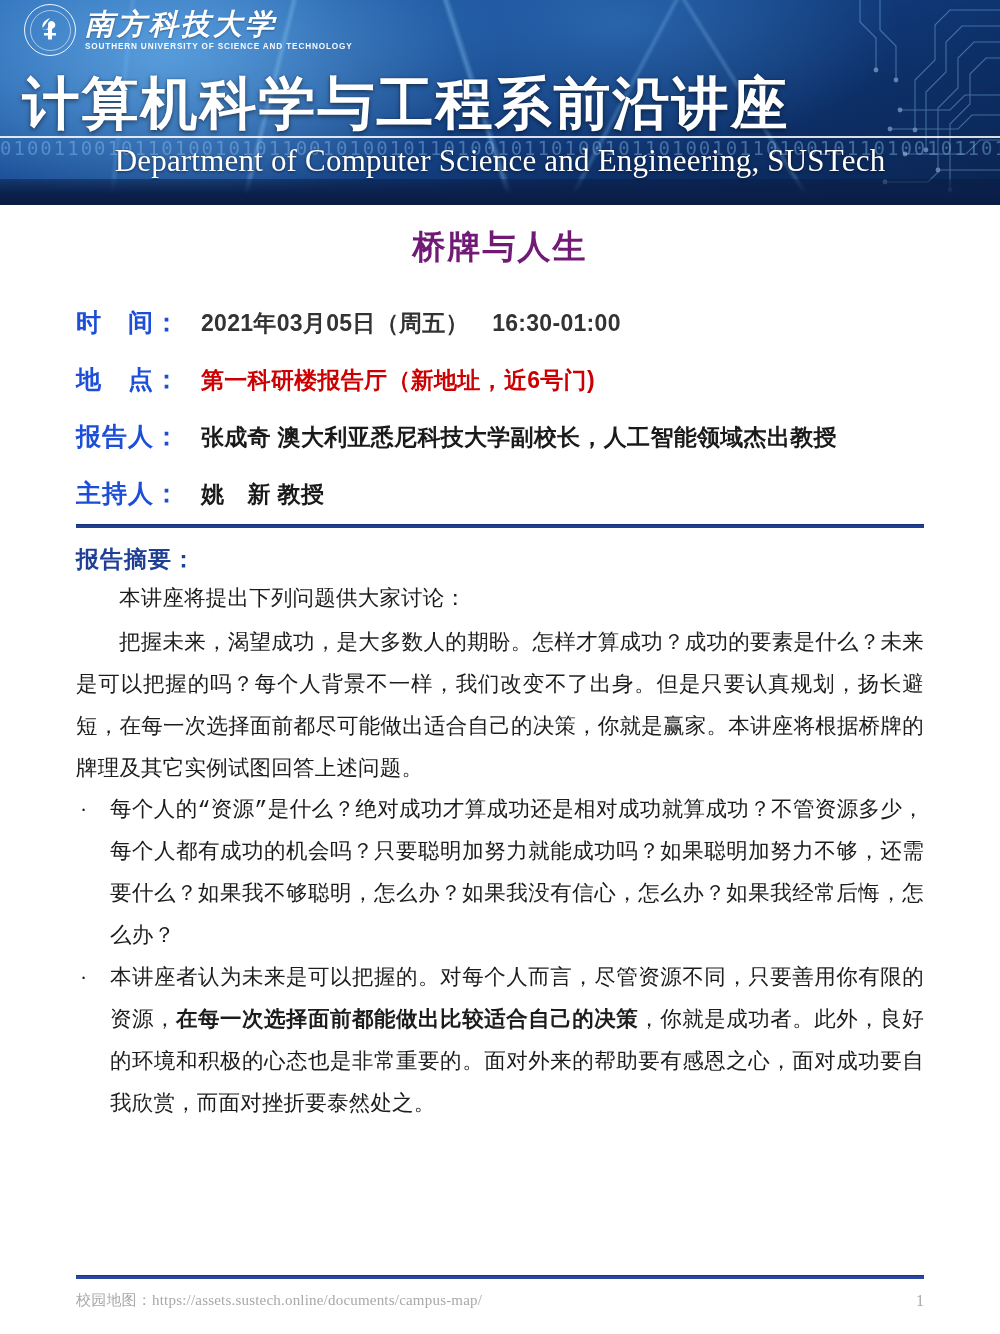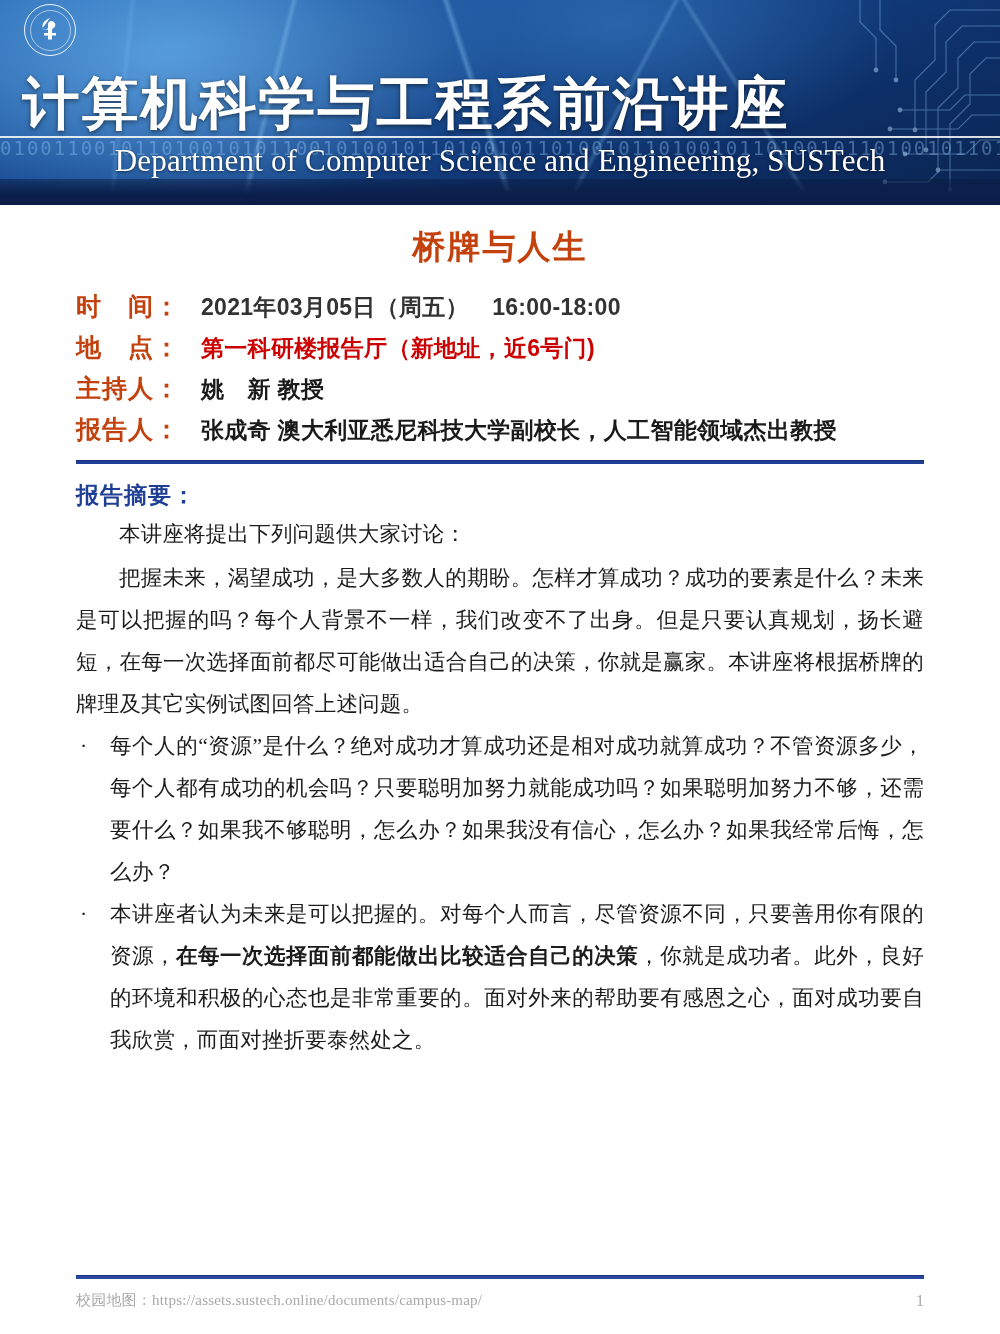--- a/index.html
+++ b/index.html
@@ -126,38 +126,39 @@
     z-index:5; white-space:nowrap;
   }
 
   
   .page { position:relative; width:1000px; padding:0 76px; }
 
   .talk-title {
     text-align:center;
     font-family:"Liberation Sans", "DejaVu Sans", sans-serif;
     font-size:33px; font-weight:700;
-    color:#c2410c;
+    color:#701a75;
     letter-spacing:2px;
     margin-top:20px;
   }
 
   .info-block { margin-top:20px; }
   .info-row {
     display:flex; align-items:baseline;
     margin-bottom:8px;
     white-space:nowrap;
   }
   .info-label {
     flex:0 0 auto;
     width:125px;
     font-family:"Liberation Sans", "DejaVu Sans", sans-serif;
     font-size:25px; font-weight:700;
-    color:#c2410c;
+    color:#1d4ed8;
     letter-spacing:1px;
+    margin-top:16px;
   }
   .info-value {
     font-family:"Liberation Sans", "DejaVu Sans", sans-serif;
     font-size:23px; font-weight:700;
     color:#1a1a1a;
     letter-spacing:0.3px;
   }
   .info-value.red { color:#cc0000; }
   .info-value.date { font-weight:700; color:#333333; }
 
@@ -197,21 +198,21 @@
     width:34px;
     font-family:"Liberation Serif", serif;
     font-size:21.5px;
     line-height:42px;
     color:#1c1c1c;
     text-align:left;
     padding-left:4px;
   }
   .bullet .btext {
     flex:1 1 auto;
-    font-family:Liberation Serif, serif;
+    font-family:Liberation Mono, monospace;
     font-size:21.5px;
     line-height:42px;
     color:#1c1c1c;
     text-align:justify;
     text-justify:inter-character;
     letter-spacing:0.2px;
   }
   .btext b { font-weight:700; }
 
   
@@ -274,52 +275,56 @@
   <div class="binary">01001100101101001010110010100101101001011010010110100101101001011010010110100101101001011010010110100101 10010110100101101001011010010110100101101001011010010110100101101001011010010110100101101001011010010110</div>
 
   <div class="banner-divider"></div>
 
   <div class="logo-wrap">
     <div class="logo-seal">
       <svg class="mark" viewBox="0 0 26 28">
         <path d="M13 2 C8 4 5 7 5.5 11 C6 14 9 14.5 10.5 12.5 C12 10.5 10 8 12 6 C14 4.2 17 5 18 7.5 C19 10 17.5 12 15 13 L15 17 L19 17 L19 19.5 L15 19.5 L15 23.5 L11 23.5 L11 19.5 L7 19.5 L7 17 L11 17 L11 13.6 C9 14.6 6.5 14 5.6 12" fill="#ffffff"></path>
       </svg>
     </div>
+    <div class="logo-text">
+      <div class="logo-cn">南方科技大学</div>
+      <div class="logo-en">SOUTHERN UNIVERSITY OF SCIENCE AND TECHNOLOGY</div>
+    </div>
   </div>
 
   <div class="banner-title-cn">计算机科学与工程系前沿讲座</div>
   <div class="banner-title-en">Department of Computer Science and Engineering, SUSTech</div>
 
   <div class="darkband"></div>
 </div>
 
 <div class="page">
 
   <div class="talk-title">桥牌与人生</div>
 
   <div class="info-block">
 
     <div class="info-row">
       <div class="info-label">时　间：</div>
-      <div class="info-value date">2021年03月05日（周五）　16:00-18:00</div>
+      <div class="info-value date">2021年03月05日（周五）　16:30-01:00</div>
     </div>
 
     <div class="info-row">
       <div class="info-label">地　点：</div>
       <div class="info-value red">第一科研楼报告厅（新地址，近6号门)</div>
     </div>
 
     <div class="info-row">
+      <div class="info-label">报告人：</div>
+      <div class="info-value">张成奇 澳大利亚悉尼科技大学副校长，人工智能领域杰出教授</div>
+    </div>
+
+    <div class="info-row">
       <div class="info-label">主持人：</div>
       <div class="info-value">姚　新 教授</div>
-    </div>
-
-    <div class="info-row">
-      <div class="info-label">报告人：</div>
-      <div class="info-value">张成奇 澳大利亚悉尼科技大学副校长，人工智能领域杰出教授</div>
     </div>
 
   </div>
 
   <div class="rule"></div>
 
   <div class="abstract-head">报告摘要：</div>
 
   <div class="para indent">本讲座将提出下列问题供大家讨论：</div>
 

